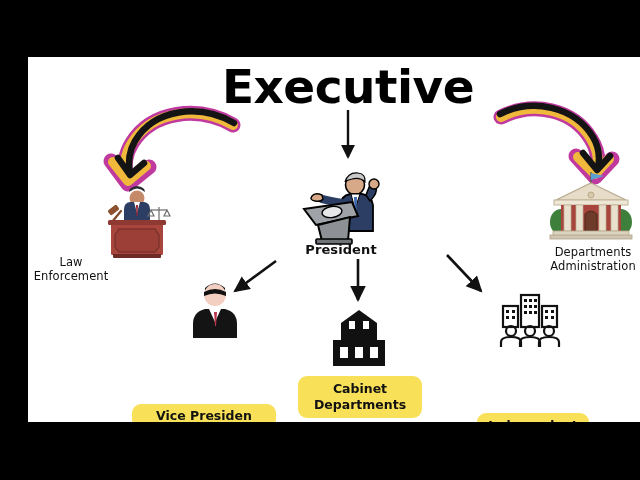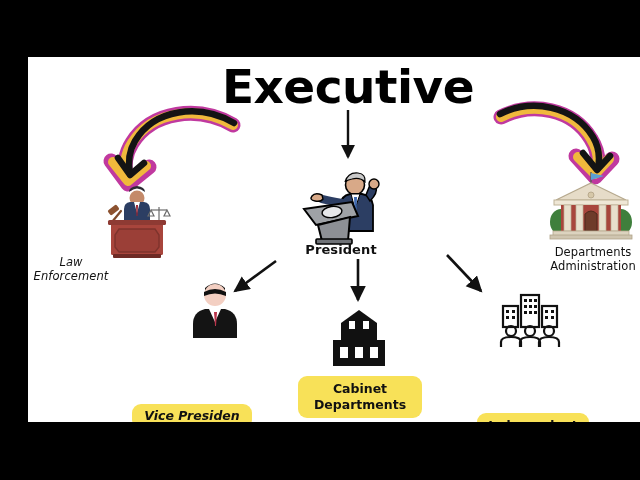--- a/index.html
+++ b/index.html
@@ -175,21 +175,21 @@
           <path d="M47,27 L44,33 L50,33 Z"></path>
           <path d="M63,27 L60,33 L66,33 Z"></path>
         </g>
 
         <rect x="7" y="39" width="52" height="33" rx="1.5" fill="#A8453C"></rect>
         <rect x="4" y="37" width="58" height="5" rx="1.5" fill="#8E3A33"></rect>
         <path d="M15,46 L51,46 L55,52 L55,64 L51,69 L15,69 L11,64 L11,52 Z" fill="#9B3F37" stroke="#7E332C" stroke-width="1.4"></path>
         <rect x="9" y="71" width="48" height="4" rx="1" fill="#6E2A25"></rect>
       </svg>
     </div>
-    <div class="hand-caption" style="left:4px; top:198px; width:78px;font-style:italic;">Law
+    <div class="hand-caption" style="left:4px; top:198px; width:78px;">Law
 Enforcement</div>
 
     <div class="node" style="left:268px; top:112px; width:86px; height:78px;">
       <svg width="86" height="78" viewBox="0 0 86 78">
 
         <circle cx="59" cy="16" r="9.5" fill="#D8A988" stroke="#000" stroke-width="1.6"></circle>
         <path d="M49,13 Q52,3 62,4 Q70,5 69,13 Q64,8 56,10 Q51,11 49,13 Z" fill="#C9C9C9" stroke="#000" stroke-width="1.2"></path>
 
         <path d="M44,62 L44,36 Q45,27 54,25 L66,25 Q76,27 77,36 L77,62 Z" fill="#2C3E63" stroke="#000" stroke-width="1.8"></path>
         <path d="M55,25 L59,40 L64,25 Z" fill="#ffffff" stroke="#000" stroke-width="1"></path>
@@ -243,21 +243,21 @@
     <div class="node" style="left:161px; top:217px; width:52px; height:66px;">
       <svg width="52" height="66" viewBox="0 0 52 66">
         <path d="M16,14 Q26,5 36,14 L36,17 L16,17 Z" fill="#111111"></path>
         <circle cx="26" cy="21" r="11" fill="#F3CFC2"></circle>
         <path d="M15,18 Q26,12 37,18 L37,22 Q26,17 15,22 Z" fill="#111111"></path>
         <path d="M4,64 L4,50 Q4,38 16,35 L36,35 Q48,38 48,50 L48,64 Z" fill="#141414"></path>
         <path d="M20,35 L26,48 L32,35 Z" fill="#FFFFFF"></path>
         <path d="M25,38 L28,38 L27,52 L26,52 Z" fill="#B9354B"></path>
       </svg>
     </div>
-    <div class="badge" style="left:104px; top:347px; width:120px; height:25px;font-style:italic;">Vice Presiden</div>
+    <div class="badge" style="left:104px; top:347px; width:144px; height:25px;">Vice Presiden</div>
 
     <div class="node" style="left:300px; top:253px; width:62px; height:56px;">
       <svg width="62" height="56" viewBox="0 0 62 56">
         <path d="M31,0 L49,13 L49,22 L13,22 L13,13 Z" fill="#111111"></path>
         <rect x="13" y="22" width="36" height="10" fill="#111111"></rect>
         <rect x="5" y="30" width="52" height="26" fill="#111111"></rect>
         <g fill="#ffffff">
           <rect x="21" y="11" width="6" height="8"></rect>
           <rect x="35" y="11" width="6" height="8"></rect>
           <rect x="12" y="37" width="8" height="11"></rect>

